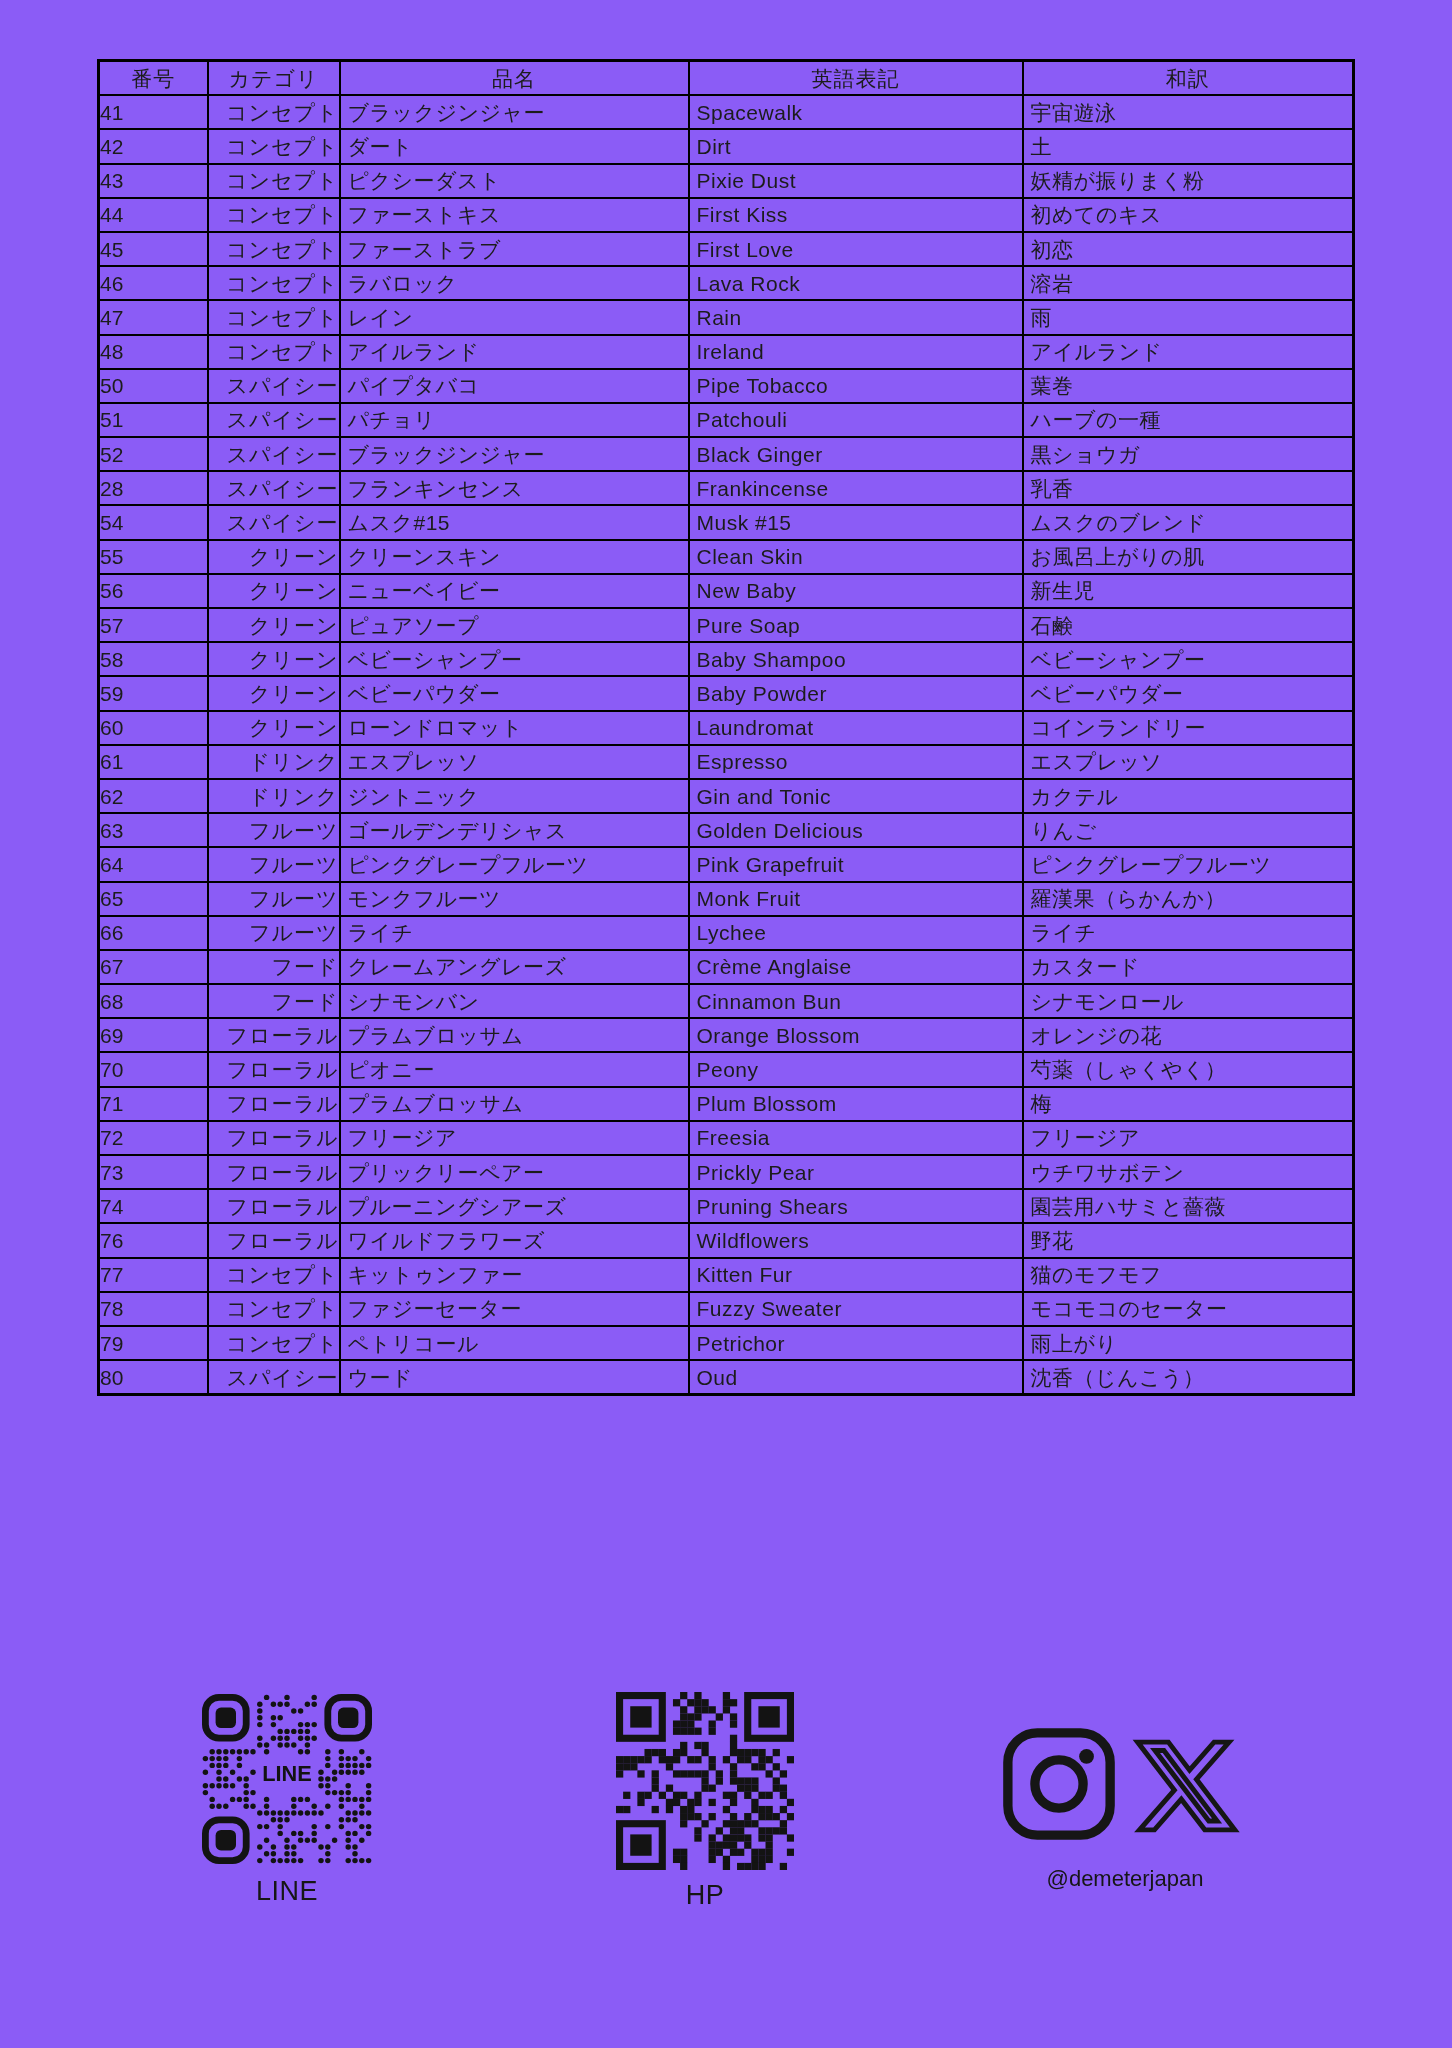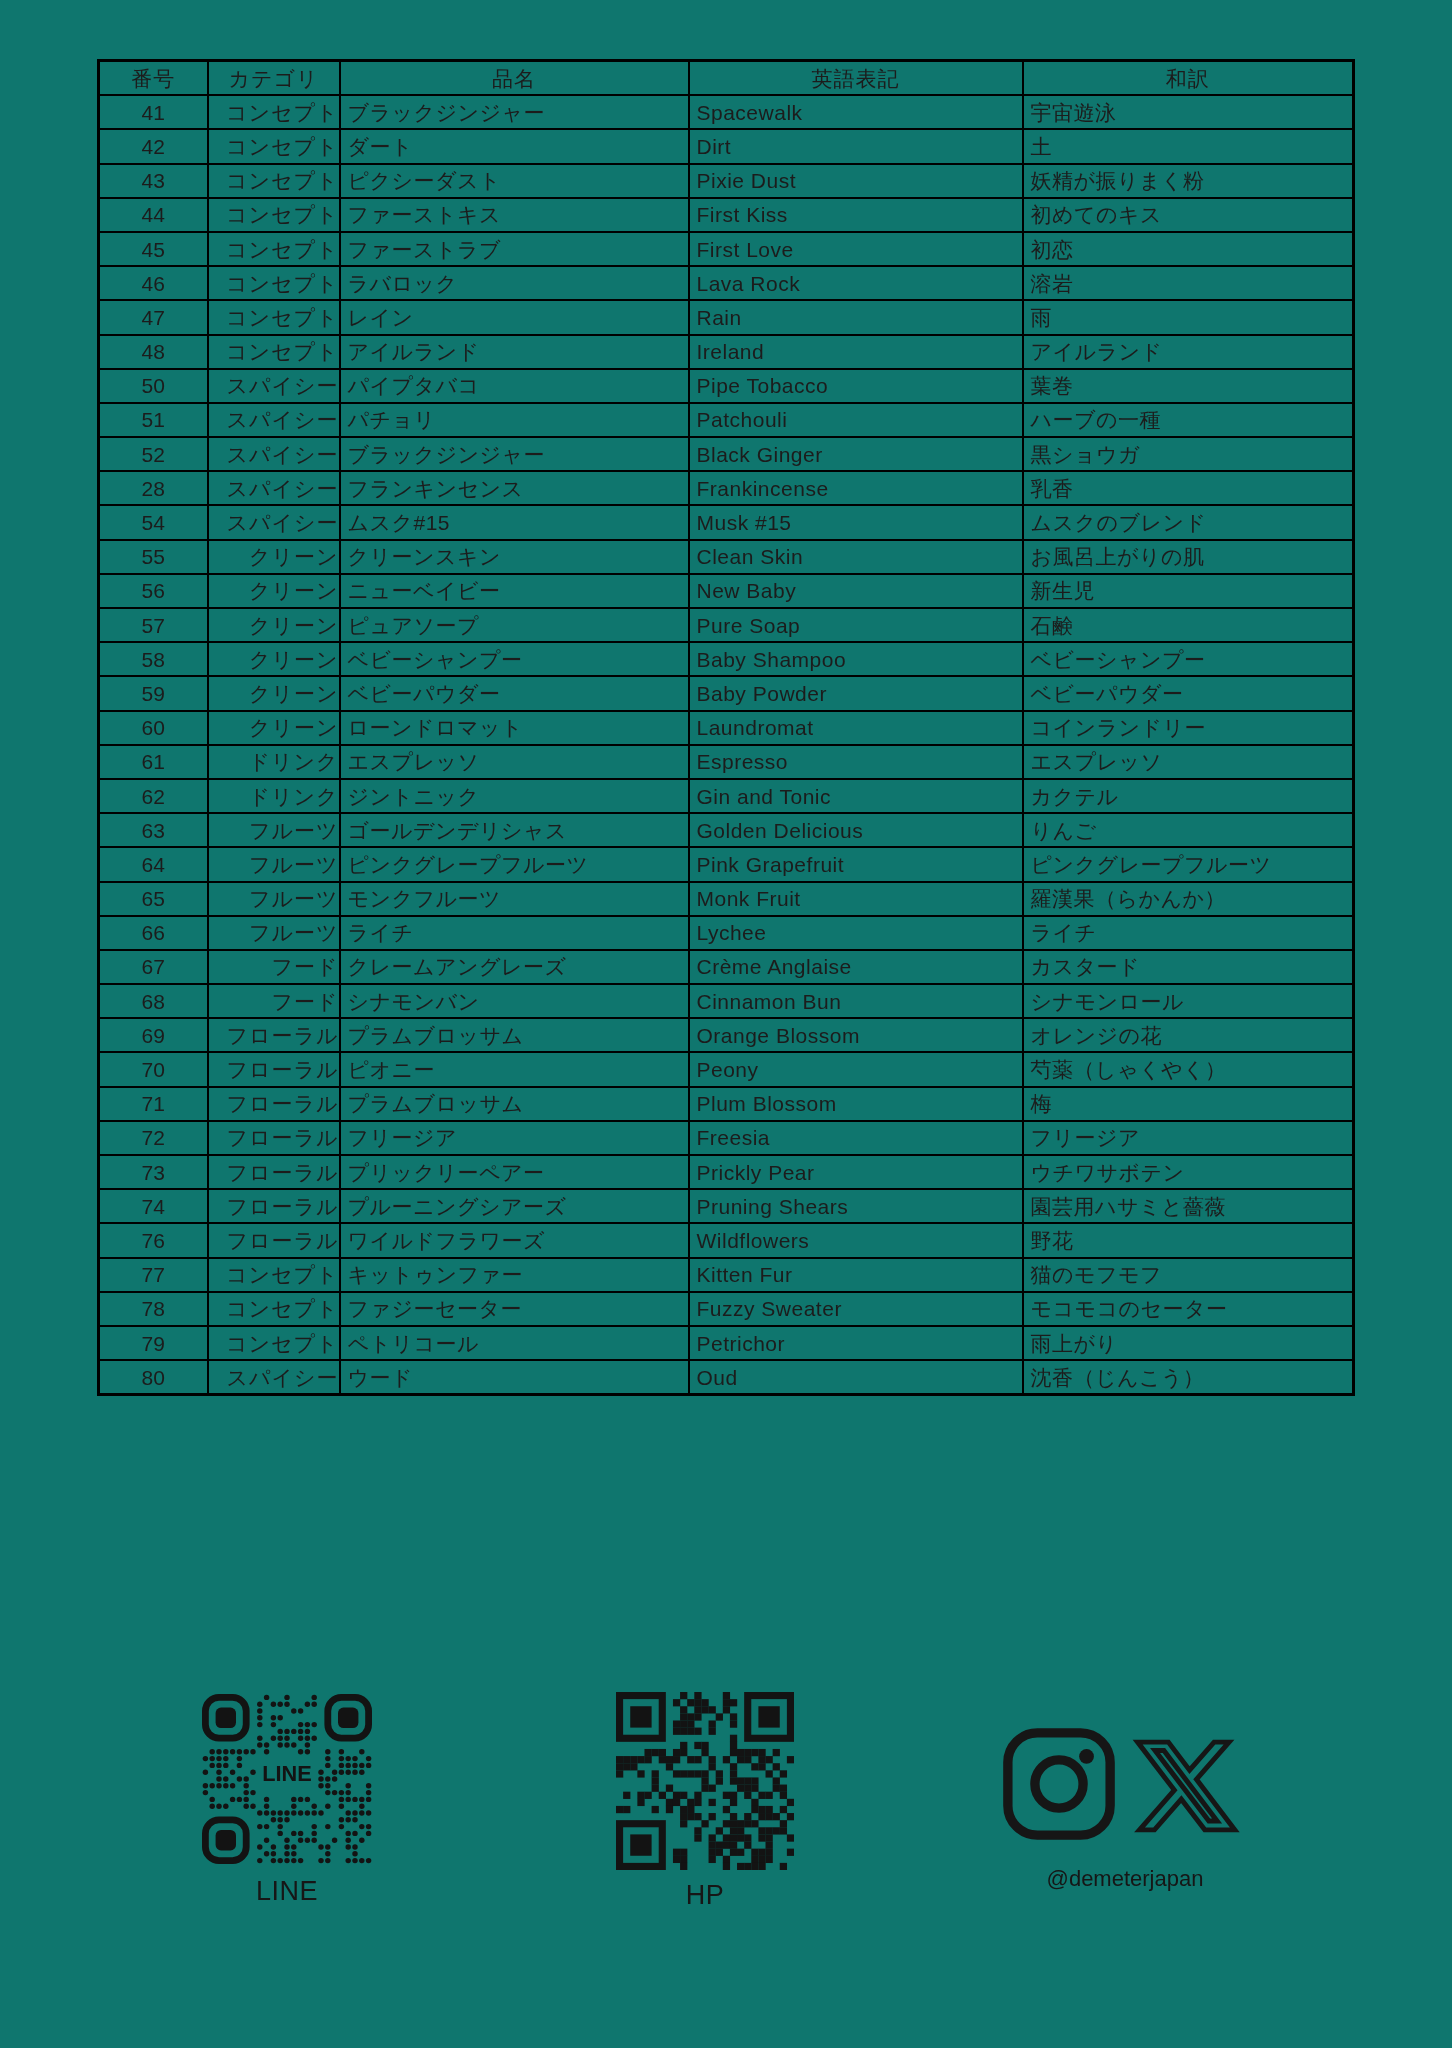--- a/index.html
+++ b/index.html
@@ -1,19 +1,19 @@
 <!DOCTYPE html>
 <html><head>
 <meta charset="utf-8">
 <style>
   html,body { margin:0; padding:0; }
   body { background:#e8e8e8; font-family:"Liberation Sans","DejaVu Sans",sans-serif; }
   .page {
     position:relative; width:1452px; height:2048px;
-    background:#0f766e; margin:0 auto; overflow:hidden;
+    background:#8b5cf6; margin:0 auto; overflow:hidden;
     color:#1c1c1c;
   }
   table.scent-table {
     position:absolute; left:97px; top:59px; width:1255px;
     border-collapse:collapse; table-layout:fixed;
     border:3px solid #000;
     font-size:21px; color:#1c1c1c;
   }
   .scent-table col.c0 { width:109px; }
   .scent-table col.c1 { width:132px; }
@@ -22,21 +22,21 @@
   .scent-table col.c4 { width:331px; }
   .scent-table th, .scent-table td {
     height:32.2px;
     border-left:2px solid #000; border-right:2px solid #000;
     border-top:2.5px solid #000; border-bottom:2.5px solid #000;
     font-weight:normal; vertical-align:middle;
     padding:0; overflow:hidden; white-space:nowrap;
     line-height:1;
   }
   .scent-table th { text-align:center; letter-spacing:1px; }
-  .scent-table td.col-num { text-align:center; }
+  .scent-table td.col-num { text-align:left; }
   .scent-table td.col-cat { text-align:right; letter-spacing:1px; }
   .scent-table td.col-name, .scent-table td.col-en, .scent-table td.col-ja {
     text-align:left; padding-left:7px; letter-spacing:0.5px;
   }
   .qr { position:absolute; }
   .qr svg { display:block; }
   .qr-label {
     position:absolute; text-align:center; font-size:27px; color:#161616;
     letter-spacing:0.5px;
   }

